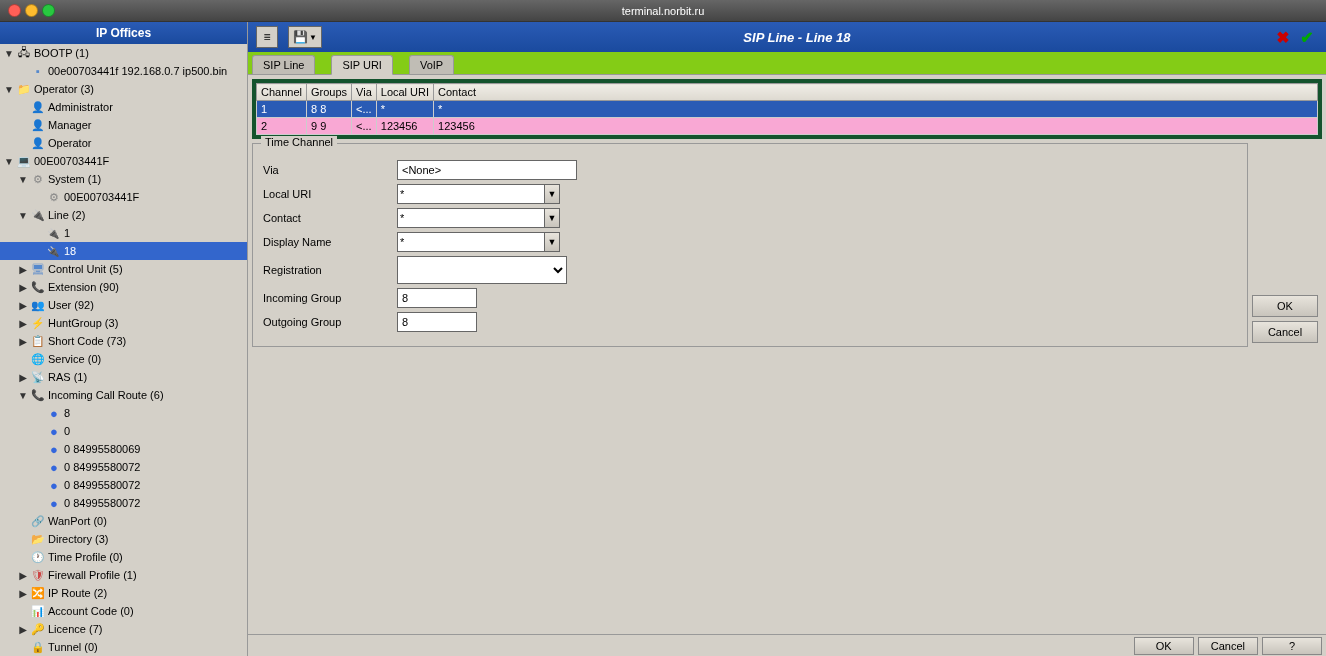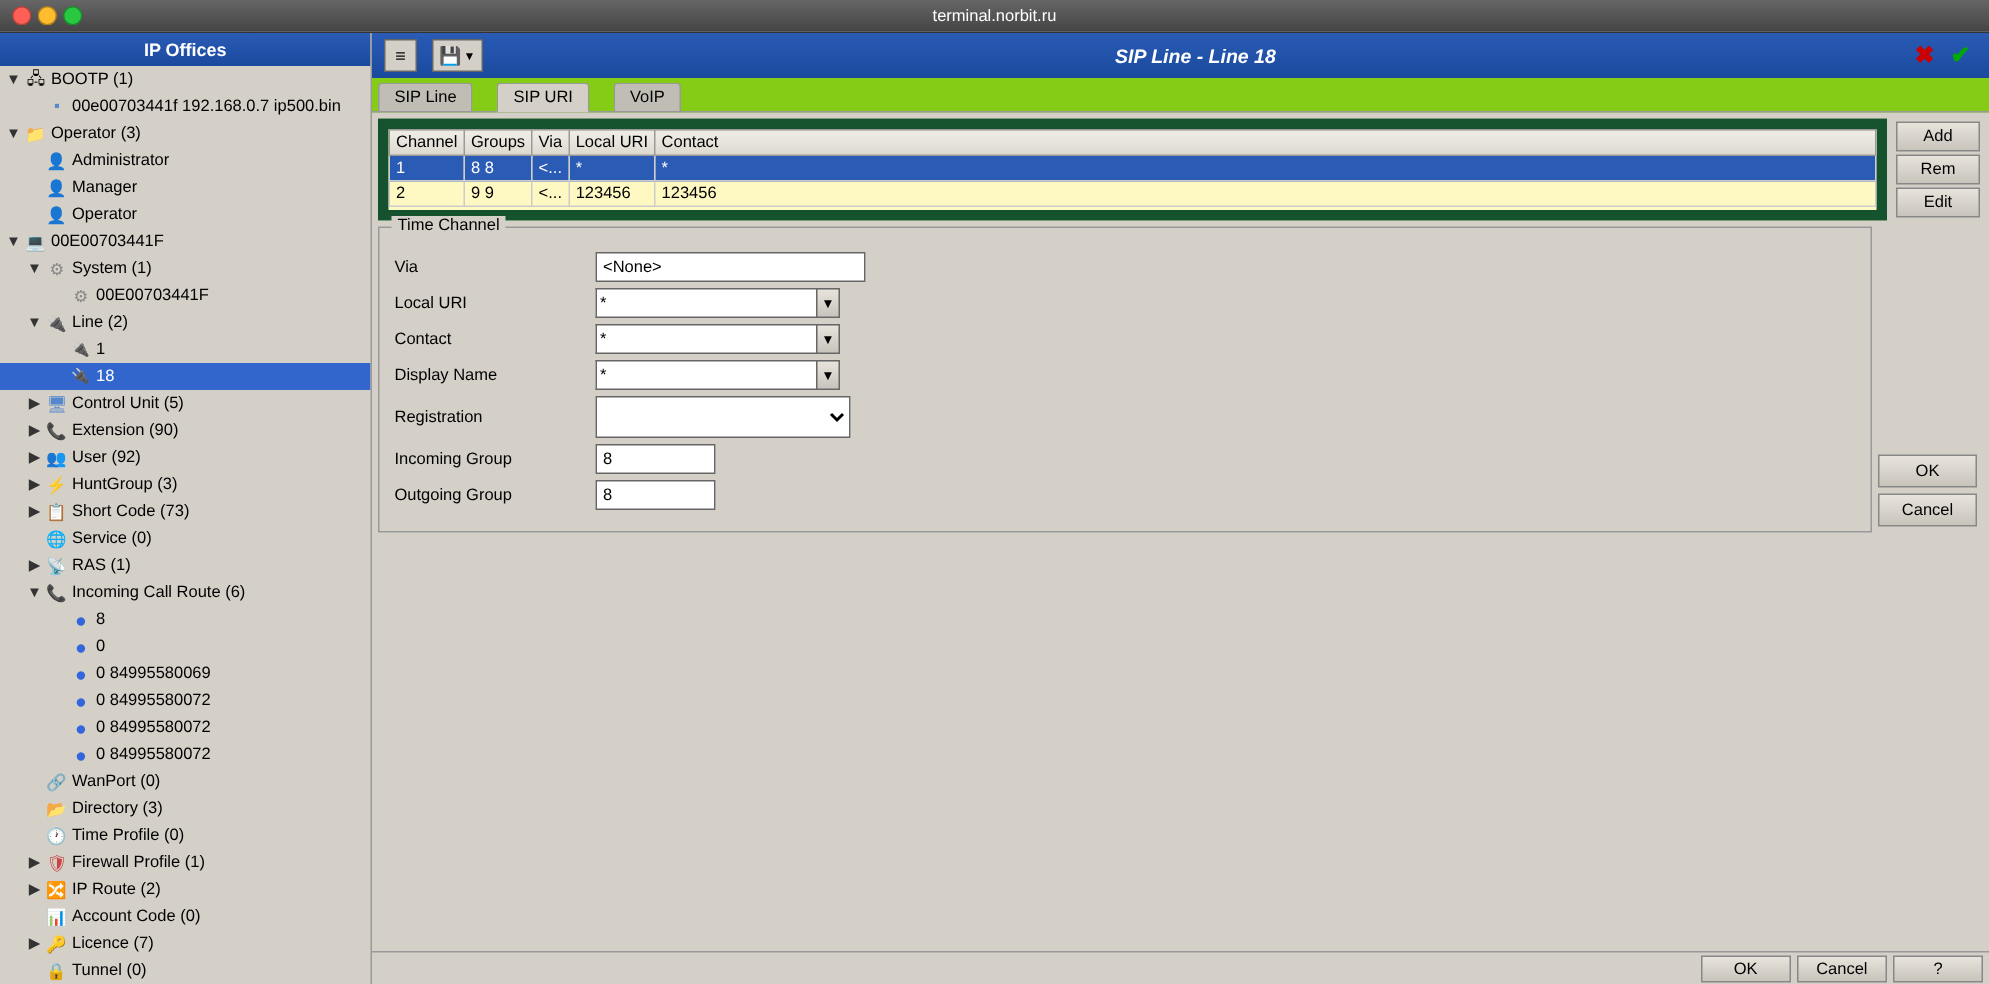--- a/index.html
+++ b/index.html
@@ -169,22 +169,22 @@
       padding: 4px;
       gap: 4px;
       overflow: hidden;
     }
 
     
     .table-section {
       flex: 1;
       display: flex;
       flex-direction: column;
-      background: #fef9c3;
-      border: 7px solid #14532d;
+      background: #f9a8d4;
+      border: 4px solid #14532d;
       overflow: hidden;
     }
     .data-table {
       width: 100%;
       border-collapse: collapse;
       font-size: 11px;
     }
     .data-table thead tr {
       background: #e8e4dc;
     }
@@ -581,25 +581,20 @@
                 <tr>
                   <td>2</td>
                   <td>9  9</td>
                   <td>&lt;...</td>
                   <td>123456</td>
                   <td>123456</td>
                 </tr>
               </tbody>
             </table>
           </div>
-          <div class="side-buttons">
-            <button class="side-btn">Add</button>
-            <button class="side-btn">Rem</button>
-            <button class="side-btn">Edit</button>
-          </div>
         </div>
 
         <div style="display:flex; gap:4px; padding-bottom:4px;">
           <div class="fieldset-box" style="flex:1; position:relative;">
             <span class="fieldset-legend">Time Channel</span>
             <div style="height:10px;"></div>
 
             <div class="form-row">
               <span class="form-label">Via</span>
               <input class="form-input form-input-text" type="text" value="&lt;None&gt;" style="">

